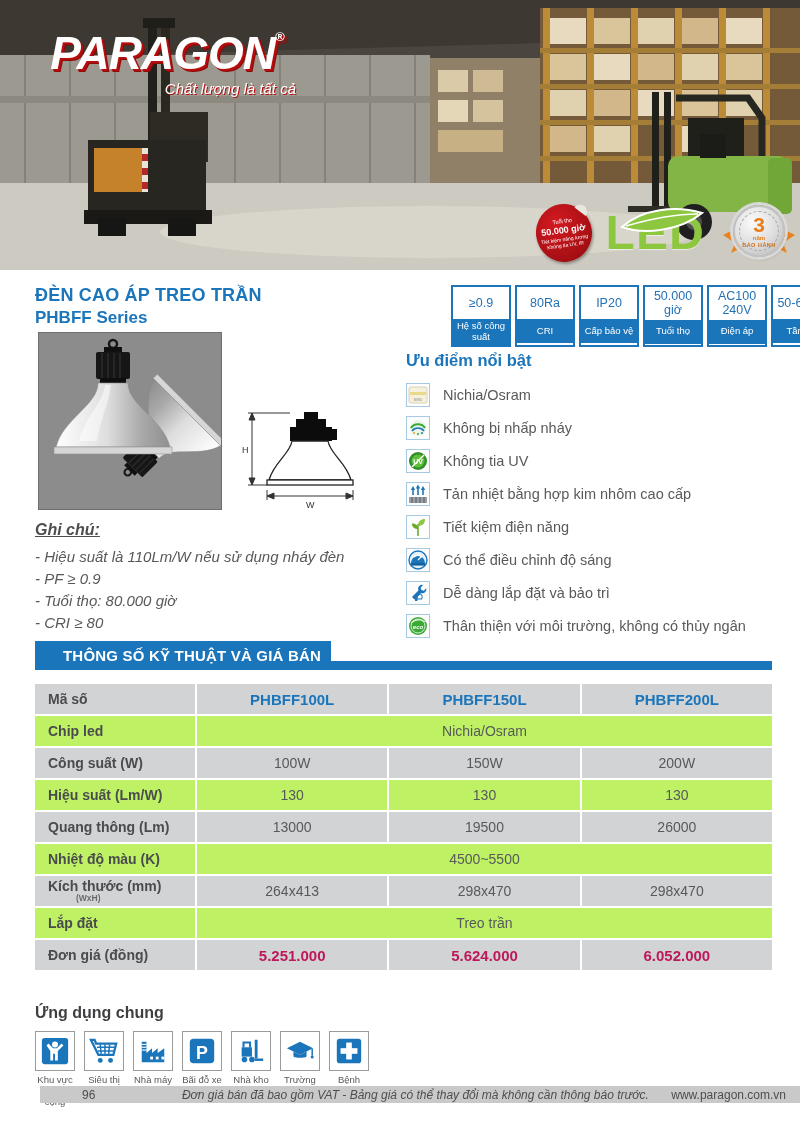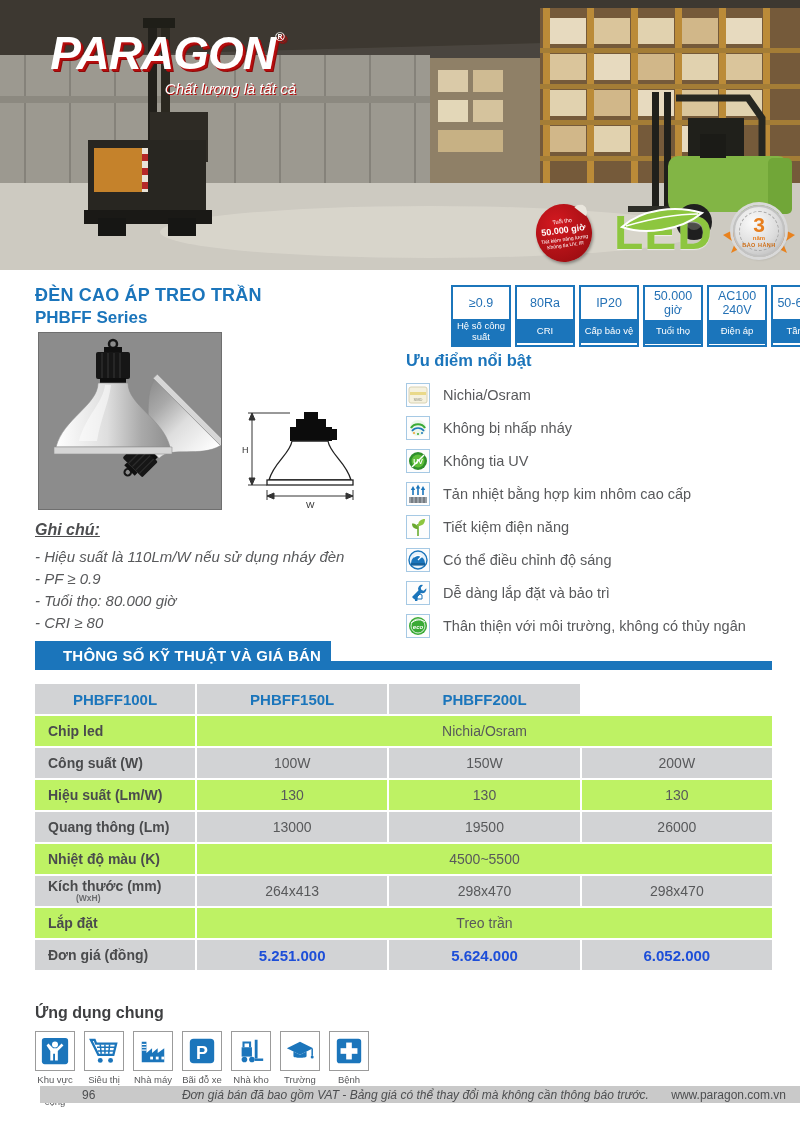--- a/index.html
+++ b/index.html
@@ -19,21 +19,21 @@
   .hdr-badges { position:absolute; left:536px; top:200px; width:256px; height:66px; display:flex; align-items:center; }
   .sticker { position:relative; width:58px; height:58px; border-radius:50%;
              background:radial-gradient(circle at 38% 32%, #d41920, #a50f14 70%, #8d0c10);
              color:#fff; display:flex; flex-direction:column; justify-content:center; align-items:center;
              transform:rotate(-8deg); box-shadow:1px 2px 3px rgba(0,0,0,.35); text-align:center; }
   .sticker:after { content:""; position:absolute; right:2px; top:3px; width:14px; height:14px;
              border-radius:50%; background:#e9e6dd; clip-path:polygon(100% 0,0 0,100% 100%); }
   .sticker .s1 { font-size:5.5px; }
   .sticker .s2 { font-size:9px; font-weight:bold; margin:1px 0; }
   .sticker .s3, .sticker .s4 { font-size:5px; }
-  .led-badge { position:relative; margin-left:14px; width:112px; text-align:right; }
+  .led-badge { position:relative; margin-left:14px; width:112px; text-align:left; }
   .led-text { font-size:48px; font-weight:900; color:#8dc63f; letter-spacing:1px; line-height:1;
               text-shadow:0 1px 1px rgba(255,255,255,.6); }
   .led-leaf { position:absolute; left:14px; top:-4px; }
   .medal { position:relative; margin-left:10px; width:72px; height:64px; }
   .medal .ribbons { position:absolute; left:0; top:22px; }
   .medal-circle { position:absolute; left:10px; top:4px; width:52px; height:52px; border-radius:50%;
               background:radial-gradient(circle at 38% 32%, #fbfbfb, #dcdcdc 55%, #b3b3b3);
               border:2px solid #c2c2c2; box-shadow:0 0 0 3px #d9d9d9, 1px 2px 3px rgba(0,0,0,.3);
               display:flex; flex-direction:column; align-items:center; justify-content:center; }
   .medal-inner { width:40px; height:40px; border-radius:50%; border:1px dashed #a9a9a9;
@@ -84,21 +84,21 @@
   .spec-table { position:absolute; left:35px; top:684px; width:737px; }
   .t-row { display:grid; grid-template-columns:160px 1fr 1fr 1fr; gap:2px; height:30px; margin-bottom:2px; }
   .row-gray > div { background:#d2d3d5; }
   .row-white > div { background:#bef264; }
   .t-label { display:flex; flex-direction:column; justify-content:center; padding-left:13px;
              font-size:14px; font-weight:bold; color:#4a4b4d; line-height:1.05; }
   .t-label .sub { font-size:8.5px; font-weight:bold; color:#6a6b6d; padding-left:28px; }
   .t-cell { display:flex; align-items:center; justify-content:center; font-size:14px; color:#58595b; }
   .t-merged { grid-column:2 / 5; }
   .t-model { color:#1b75bb; font-weight:bold; font-size:15px; }
-  .t-price { color:#1d4ed8; font-weight:bold; font-size:15px; }
+  .t-price { color:#be185d; font-weight:bold; font-size:15px; }
 
   
   .apps { position:absolute; left:35px; top:1004px; }
   .apps-title { font-size:16px; font-weight:bold; color:#3e3f41; margin-bottom:9px; }
   .apps-row { display:flex; gap:9px; align-items:flex-start; }
   .app { width:40px; display:flex; flex-direction:column; align-items:center; }
   .app-box { width:40px; height:40px; border:1px solid #9b9b9b; background:#fff;
              display:flex; align-items:center; justify-content:center; }
   .app-label { margin-top:3px; font-size:9.5px; color:#58595b; text-align:center; line-height:11px; }
 
@@ -465,20 +465,21 @@
     <div class="note-line">- CRI ≥ 80</div>
   </div>
 
   <div class="section-banner">
     <span>THÔNG SỐ KỸ THUẬT VÀ GIÁ BÁN</span>
   </div>
   <div class="banner-bar"></div>
 
   <div class="spec-table">
     <div class="t-row row-gray">
+      <div class="t-label">Mã số</div>
       <div class="t-cell t-model">PHBFF100L</div>
       <div class="t-cell t-model">PHBFF150L</div>
       <div class="t-cell t-model">PHBFF200L</div>
     </div>
     <div class="t-row row-white">
       <div class="t-label">Chip led</div>
       <div class="t-cell t-merged">Nichia/Osram</div>
     </div>
     <div class="t-row row-gray">
       <div class="t-label">Công suất (W)</div>

